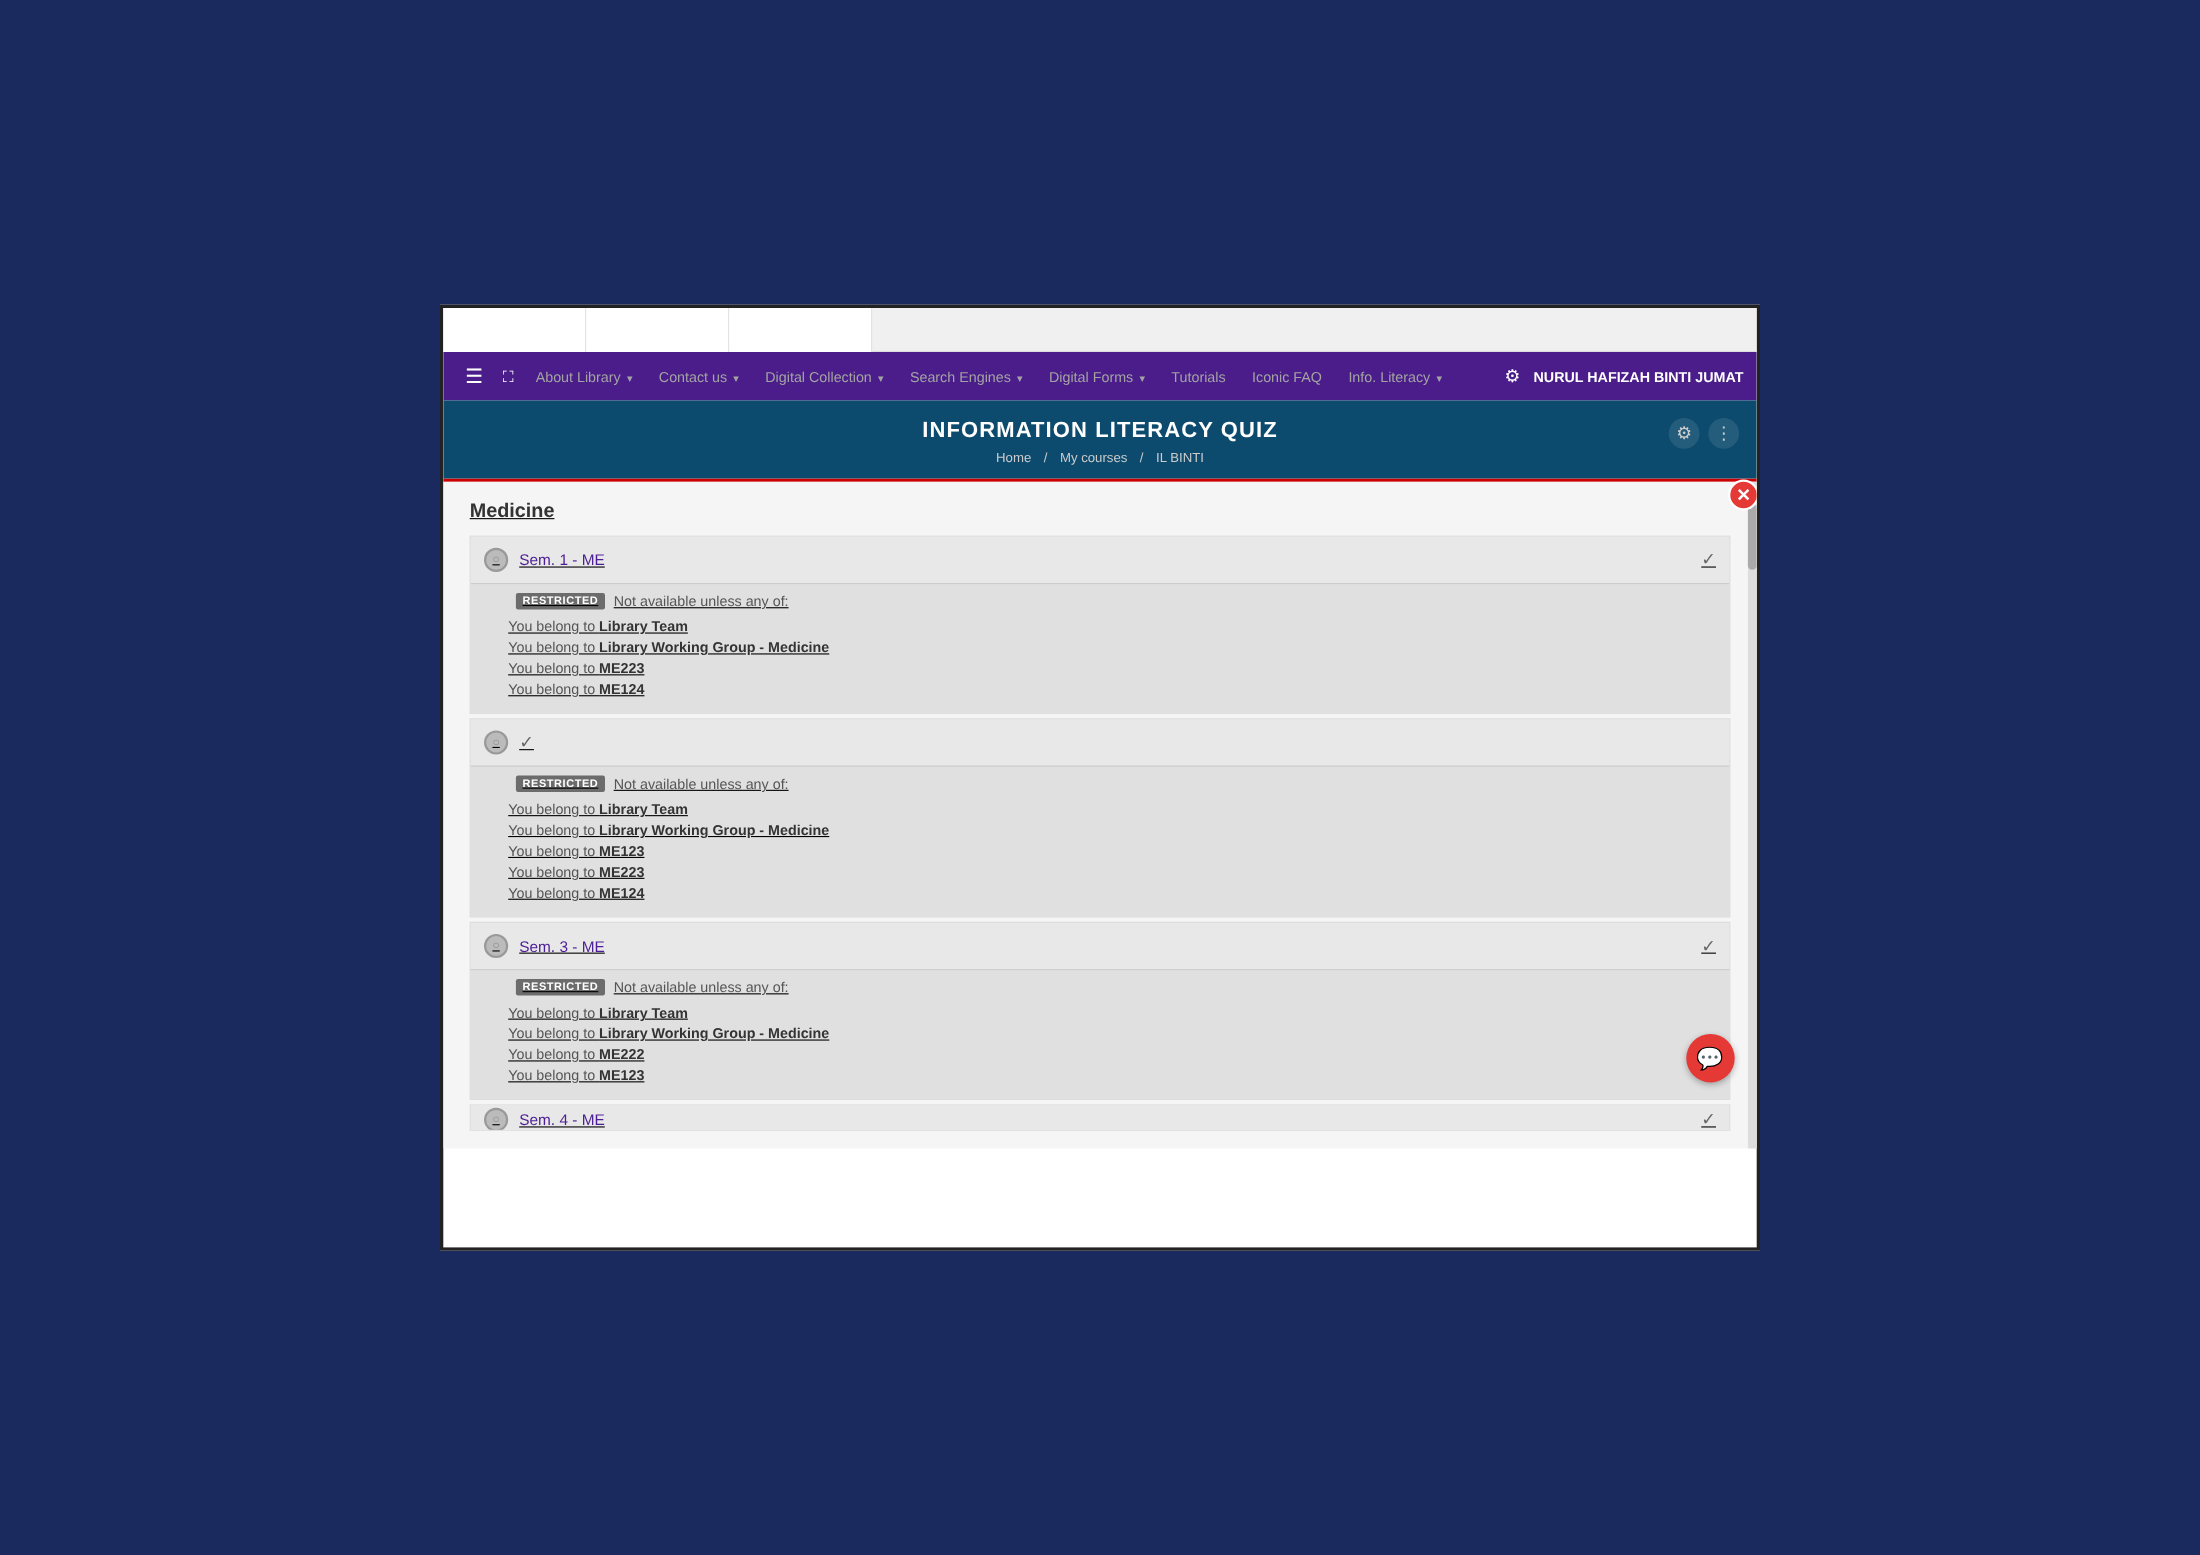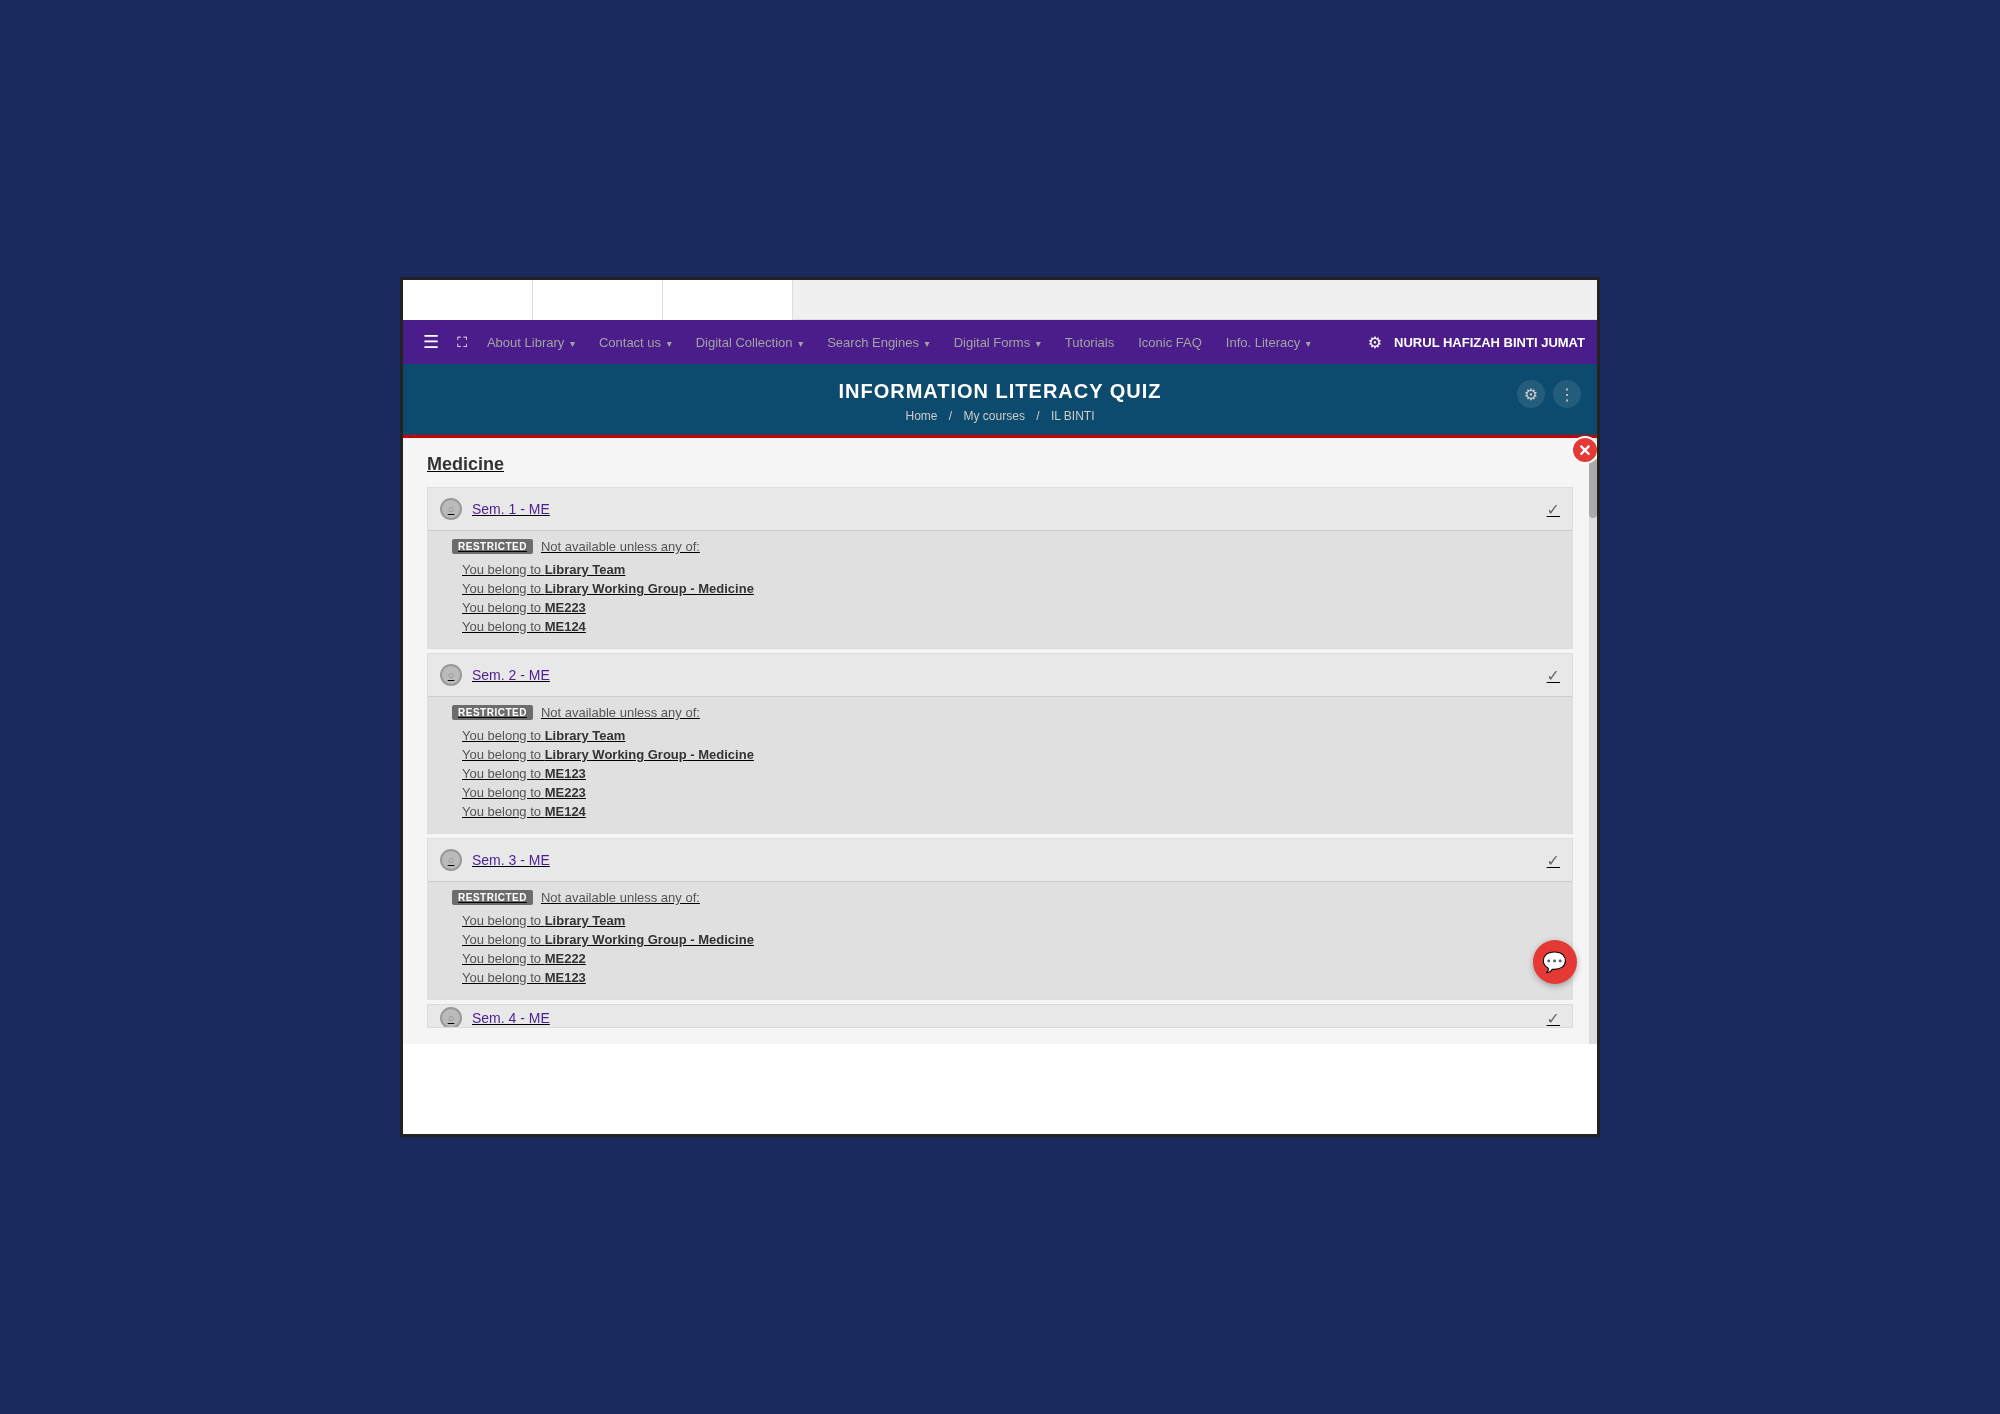--- a/index.html
+++ b/index.html
@@ -182,20 +182,21 @@
     .restriction-block {
       background: #e0e0e0;
       padding: 8px 16px 12px 24px;
       border-top: 1px solid #ccc;
     }
     .restriction-header {
       display: flex;
       align-items: center;
       gap: 8px;
       margin-bottom: 6px;
+      margin-left: 17px;
     }
     .restricted-badge {
       background: #6c6c6c;
       color: #fff;
       font-size: 10px;
       font-weight: bold;
       padding: 2px 6px;
       border-radius: 2px;
       text-transform: uppercase;
       letter-spacing: 0.5px;
@@ -343,21 +344,20 @@
           <li>You belong to <strong>Library Working Group - Medicine</strong></li>
           <li>You belong to <strong>ME223</strong></li>
           <li>You belong to <strong>ME124</strong></li>
         </ul>
       </div>
     </div>
 
     <div class="sem-row">
       <div class="sem-header">
         <div class="sem-icon">○</div>
-        <span class="sem-label">Sem. 2 - ME</span>
         <span class="sem-check">✓</span>
       </div>
       <div class="restriction-block">
         <div class="restriction-header">
           <span class="restricted-badge">Restricted</span>
           <span class="restriction-text">Not available unless any of:</span>
         </div>
         <ul class="condition-list">
           <li>You belong to <strong>Library Team</strong></li>
           <li>You belong to <strong>Library Working Group - Medicine</strong></li>

